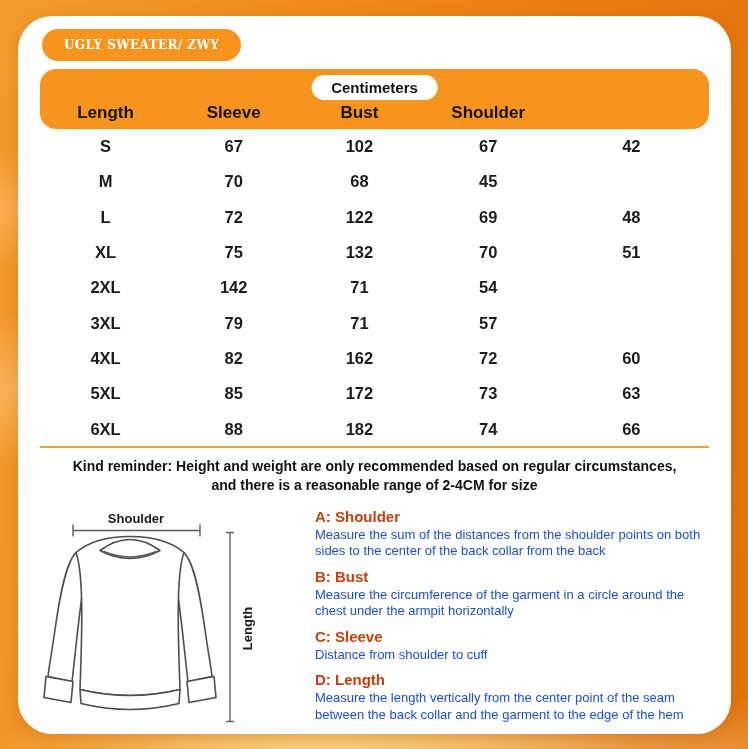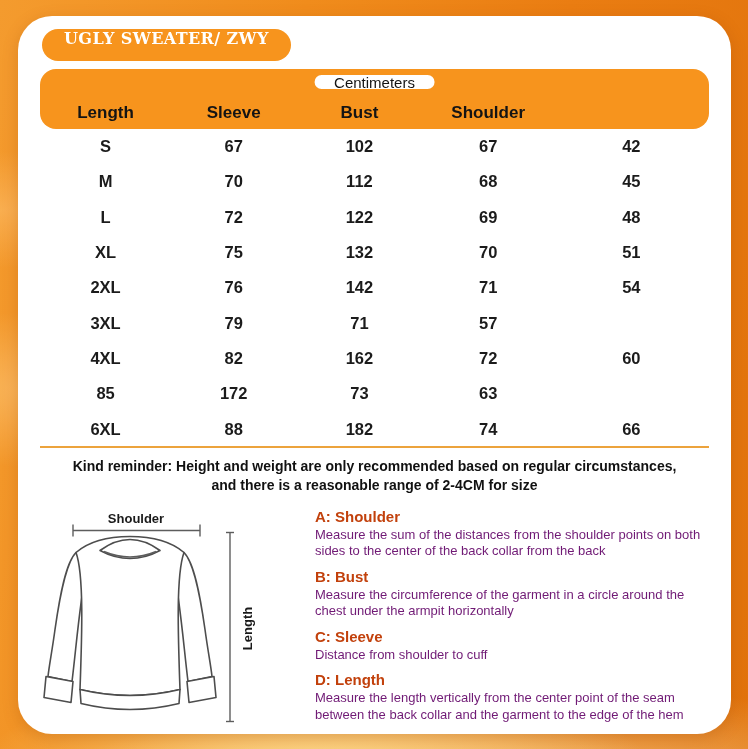--- a/index.html
+++ b/index.html
@@ -15,32 +15,32 @@
       linear-gradient(100deg, #f49b2e 0%, #f08c1c 35%, #ea7d12 65%, #e1730c 100%);
   }
   .card {
     position:absolute; left:18px; top:16px; width:713px; height:718px;
     background:#ffffff; border-radius:34px;
     box-shadow:0 4px 16px rgba(140,60,0,.22);
   }
   .title-pill {
     position:absolute; left:24px; top:13px; height:32px;
     background:var(--accent); color:#ffffff; border-radius:17px;
-    display:inline-flex; align-items:flex-start; padding:0 22px;
-    font-family:"DejaVu Serif", serif; font-weight:bold; font-size:16px; letter-spacing:.4px;
+    display:inline-flex; align-items:center; padding:0 22px;
+    font-family:"DejaVu Serif", serif; font-weight:bold; font-size:12px; letter-spacing:.4px;
   }
   .thead {
     position:absolute; left:22px; top:53px; width:669px; height:60px;
     background:var(--accent); border-radius:16px;
   }
   .unit-pill {
     position:absolute; left:50%; top:6px; transform:translateX(-50%);
-    background:#ffffff; color:#141414; border-radius:13px; height:14px;
+    background:#ffffff; color:#141414; border-radius:13px; height:25px;
     display:inline-flex; align-items:center; padding:0 20px;
-    font-weight:normal; font-size:15px; white-space:nowrap;
+    font-weight:bold; font-size:15px; white-space:nowrap;
   }
   .cols, .t-row {
     display:grid; grid-template-columns:19.6% 18.7% 18.9% 19.6% 23.2%;
     width:100%;
   }
   .cols { position:absolute; bottom:6px; }
   .col-h { text-align:center; font-weight:bold; font-size:17px; color:#141414; }
   .tbody {
     position:absolute; left:22px; top:113px; width:669px; height:318px;
     display:grid; grid-auto-rows:1fr;
@@ -49,21 +49,21 @@
   .t-cell { text-align:center; font-weight:bold; font-size:16.5px; color:#1b1b1b; }
   .separator { position:absolute; left:22px; top:430px; width:669px; height:2px; background:var(--sep); }
   .reminder {
     position:absolute; left:0; top:441px; width:100%;
     text-align:center; font-weight:bold; font-size:14px; line-height:1.35; color:#111111;
   }
   .diagram { position:absolute; left:22px; top:487px; width:270px; height:228px; }
   .guide { position:absolute; left:297px; top:492px; width:398px; }
   .g-item { margin-bottom:8px; }
   .g-head { font-weight:bold; font-size:15px; color:#c2410c; line-height:1.25; }
-  .g-body { font-size:13px; color:#701a75; line-height:1.28; }
+  .g-body { font-size:13px; color:#1d4ed8; line-height:1.28; }
   svg .ln { stroke:#5d5d5d; stroke-width:1.4; fill:none; }
   svg .garment { stroke:#4d4d4d; stroke-width:1.6; fill:#ffffff; stroke-linejoin:round; }
   svg text { font-family:"Liberation Sans", sans-serif; font-weight:bold; font-size:13px; fill:#1a1a1a; }
 </style>
 </head>
 <body style="--accent: #F7941D; --sep: #ECA33C;">
 
 <div class="card">
 
   <div class="title-pill">
@@ -86,59 +86,58 @@
       <div class="t-row">
         <div class="t-cell">S</div>
         <div class="t-cell">67</div>
         <div class="t-cell">102</div>
         <div class="t-cell">67</div>
         <div class="t-cell">42</div>
       </div>
       <div class="t-row">
         <div class="t-cell">M</div>
         <div class="t-cell">70</div>
-        <div class="t-cell">112</div>
         <div class="t-cell">68</div>
         <div class="t-cell">45</div>
       </div>
       <div class="t-row">
         <div class="t-cell">L</div>
         <div class="t-cell">72</div>
         <div class="t-cell">122</div>
         <div class="t-cell">69</div>
         <div class="t-cell">48</div>
       </div>
       <div class="t-row">
         <div class="t-cell">XL</div>
         <div class="t-cell">75</div>
         <div class="t-cell">132</div>
         <div class="t-cell">70</div>
         <div class="t-cell">51</div>
       </div>
       <div class="t-row">
         <div class="t-cell">2XL</div>
-        <div class="t-cell">76</div>
         <div class="t-cell">142</div>
         <div class="t-cell">71</div>
         <div class="t-cell">54</div>
       </div>
       <div class="t-row">
         <div class="t-cell">3XL</div>
         <div class="t-cell">79</div>
         <div class="t-cell">71</div>
         <div class="t-cell">57</div>
       </div>
       <div class="t-row">
         <div class="t-cell">4XL</div>
         <div class="t-cell">82</div>
         <div class="t-cell">162</div>
         <div class="t-cell">72</div>
         <div class="t-cell">60</div>
       </div>
       <div class="t-row">
+        <div class="t-cell">5XL</div>
         <div class="t-cell">85</div>
         <div class="t-cell">172</div>
         <div class="t-cell">73</div>
         <div class="t-cell">63</div>
       </div>
       <div class="t-row">
         <div class="t-cell">6XL</div>
         <div class="t-cell">88</div>
         <div class="t-cell">182</div>
         <div class="t-cell">74</div>

